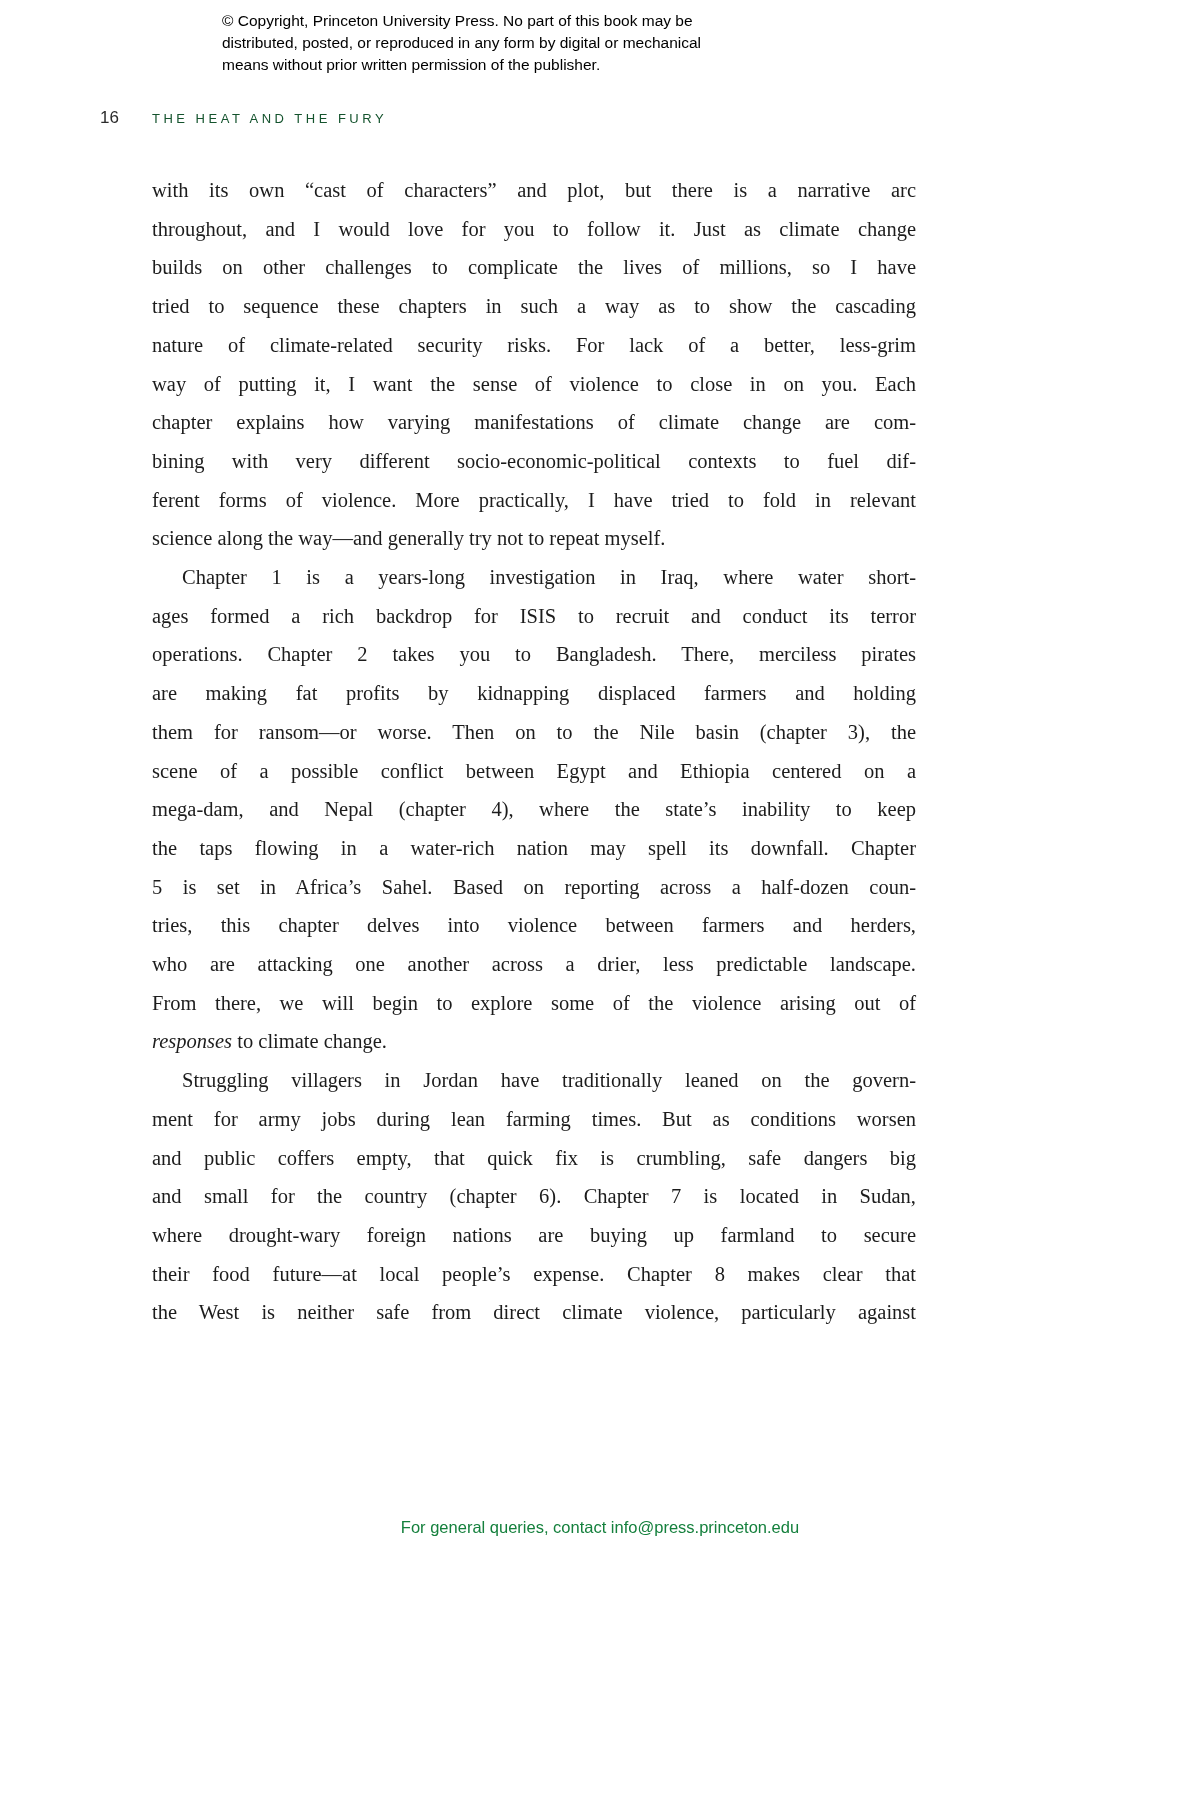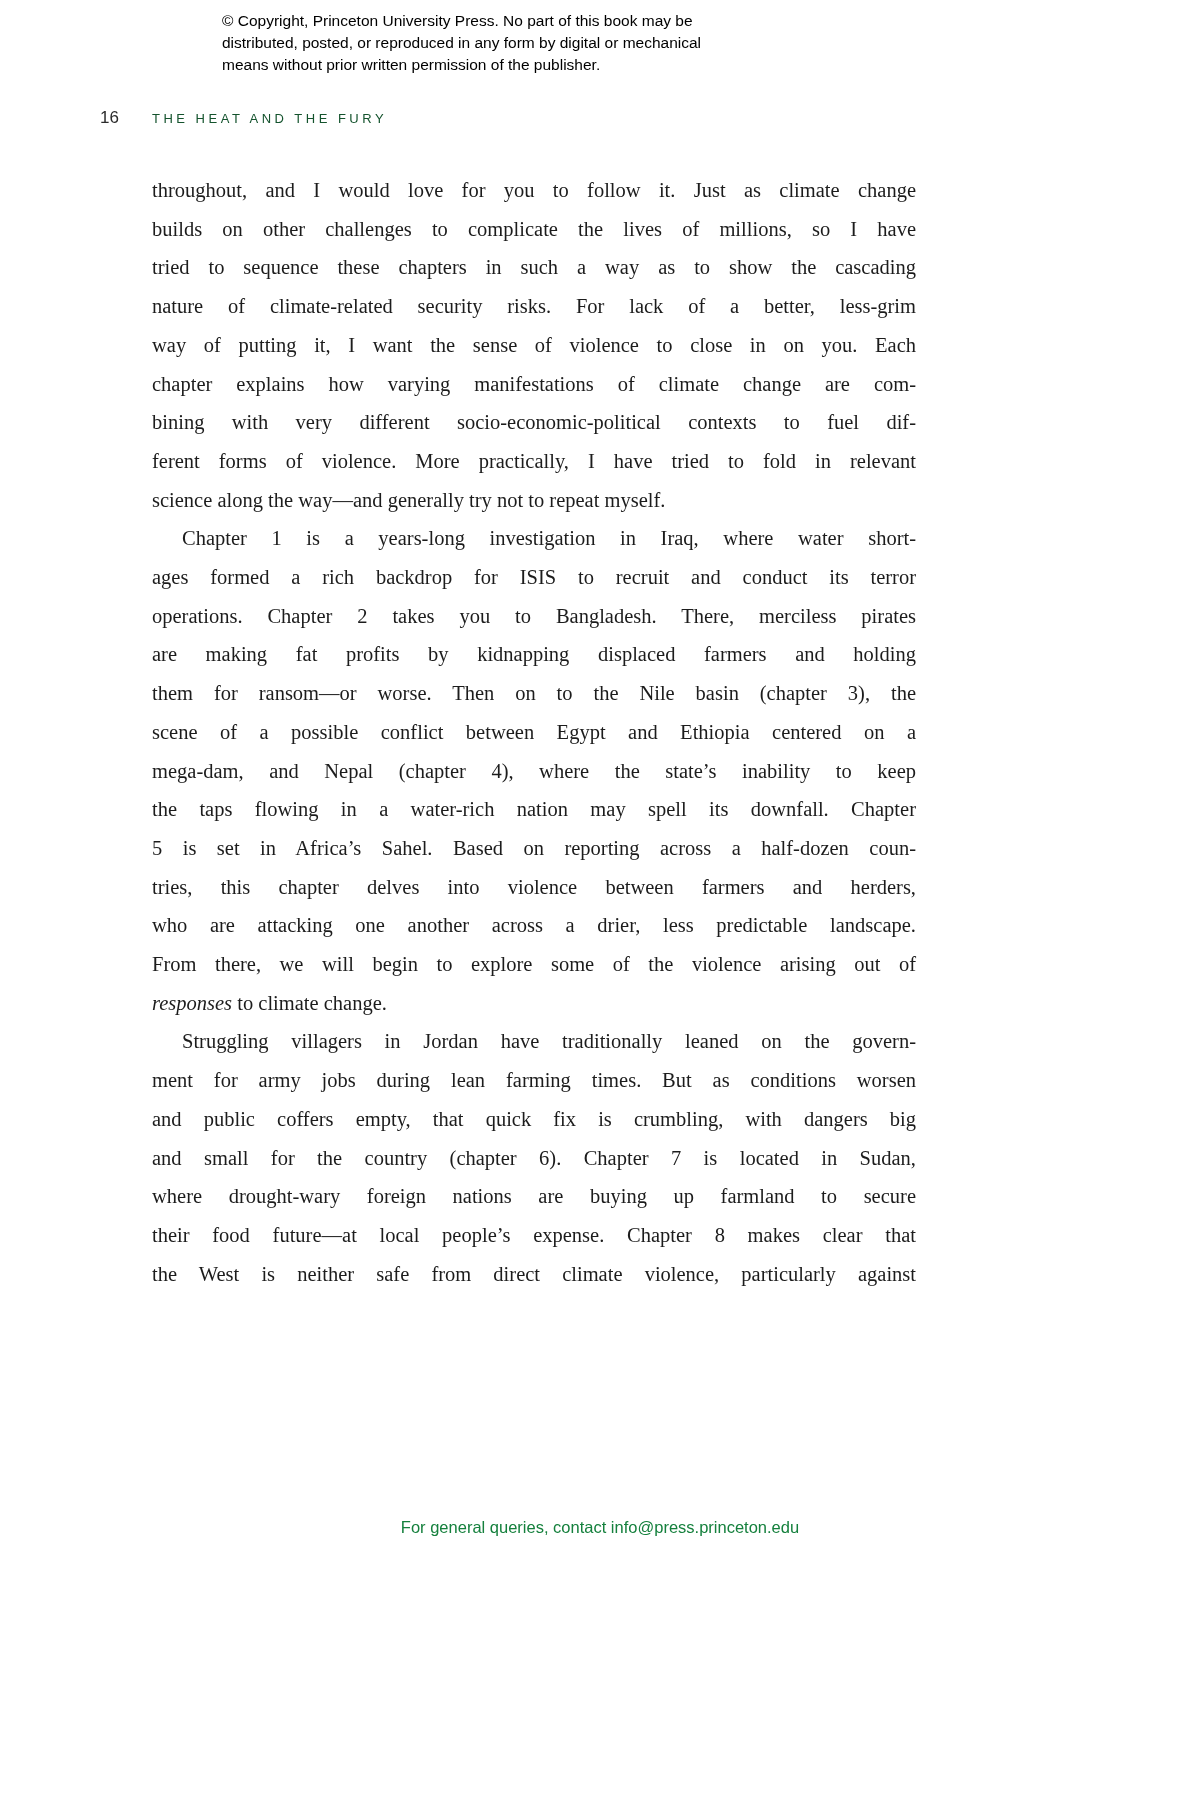--- a/index.html
+++ b/index.html
@@ -74,20 +74,21 @@
     <div>distributed, posted, or reproduced in any form by digital or mechanical</div>
     <div>means without prior written permission of the publisher.</div>
   </div>
 
   <div class="header">
     <span class="pagenum">16</span>
     <span class="running">THE HEAT AND THE FURY</span>
   </div>
 
   <div class="bodytext" id="body-text">
+      <div class="line just"><span>with its own “cast of characters” and plot, but there is a narrative arc</span></div>
       <div class="line just"><span>throughout, and I would love for you to follow it. Just as climate change</span></div>
       <div class="line just"><span>builds on other challenges to complicate the lives of millions, so I have</span></div>
       <div class="line just"><span>tried to sequence these chapters in such a way as to show the cascading</span></div>
       <div class="line just"><span>nature of climate-related security risks. For lack of a better, less-grim</span></div>
       <div class="line just"><span>way of putting it, I want the sense of violence to close in on you. Each</span></div>
       <div class="line just"><span>chapter explains how varying manifestations of climate change are com-</span></div>
       <div class="line just"><span>bining with very different socio-economic-political contexts to fuel dif-</span></div>
       <div class="line just"><span>ferent forms of violence. More practically, I have tried to fold in relevant</span></div>
       <div class="line"><span>science along the way—and generally try not to repeat myself.</span></div>
       <div class="line just ind"><span>Chapter 1 is a years-long investigation in Iraq, where water short-</span></div>
@@ -98,21 +99,21 @@
       <div class="line just"><span>scene of a possible conflict between Egypt and Ethiopia centered on a</span></div>
       <div class="line just"><span>mega-dam, and Nepal (chapter 4), where the state’s inability to keep</span></div>
       <div class="line just"><span>the taps flowing in a water-rich nation may spell its downfall. Chapter</span></div>
       <div class="line just"><span>5 is set in Africa’s Sahel. Based on reporting across a half-dozen coun-</span></div>
       <div class="line just"><span>tries, this chapter delves into violence between farmers and herders,</span></div>
       <div class="line just"><span>who are attacking one another across a drier, less predictable landscape.</span></div>
       <div class="line just"><span>From there, we will begin to explore some of the violence arising out of</span></div>
       <div class="line"><span class="it">responses</span><span> to climate change.</span></div>
       <div class="line just ind"><span>Struggling villagers in Jordan have traditionally leaned on the govern-</span></div>
       <div class="line just"><span>ment for army jobs during lean farming times. But as conditions worsen</span></div>
-      <div class="line just"><span>and public coffers empty, that quick fix is crumbling, with dangers big</span></div>
+      <div class="line just"><span>and public coffers empty, that quick fix is crumbling, safe dangers big</span></div>
       <div class="line just"><span>and small for the country (chapter 6). Chapter 7 is located in Sudan,</span></div>
       <div class="line just"><span>where drought-wary foreign nations are buying up farmland to secure</span></div>
       <div class="line just"><span>their food future—at local people’s expense. Chapter 8 makes clear that</span></div>
       <div class="line just"><span>the West is neither safe from direct climate violence, particularly against</span></div>
     </div>
 
   <div class="footer">For general queries, contact info@press.princeton.edu</div>
 
 </div>
 

